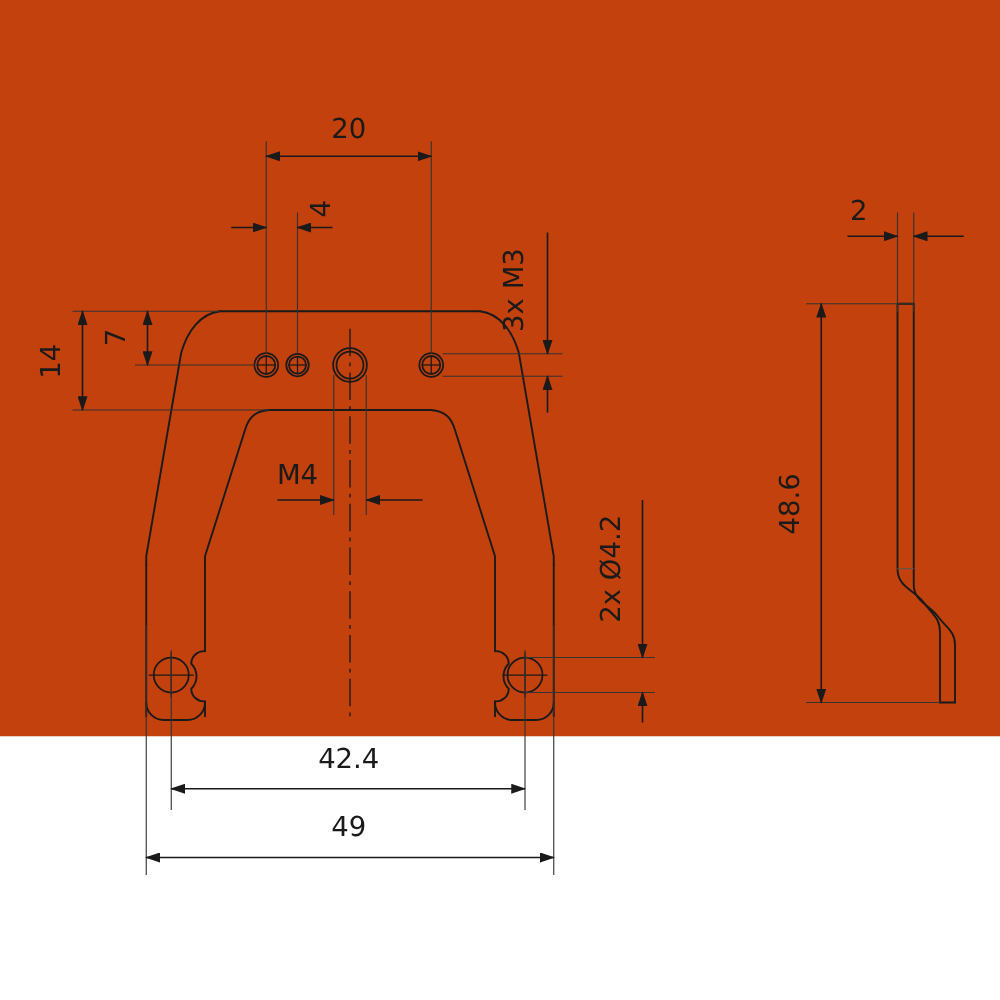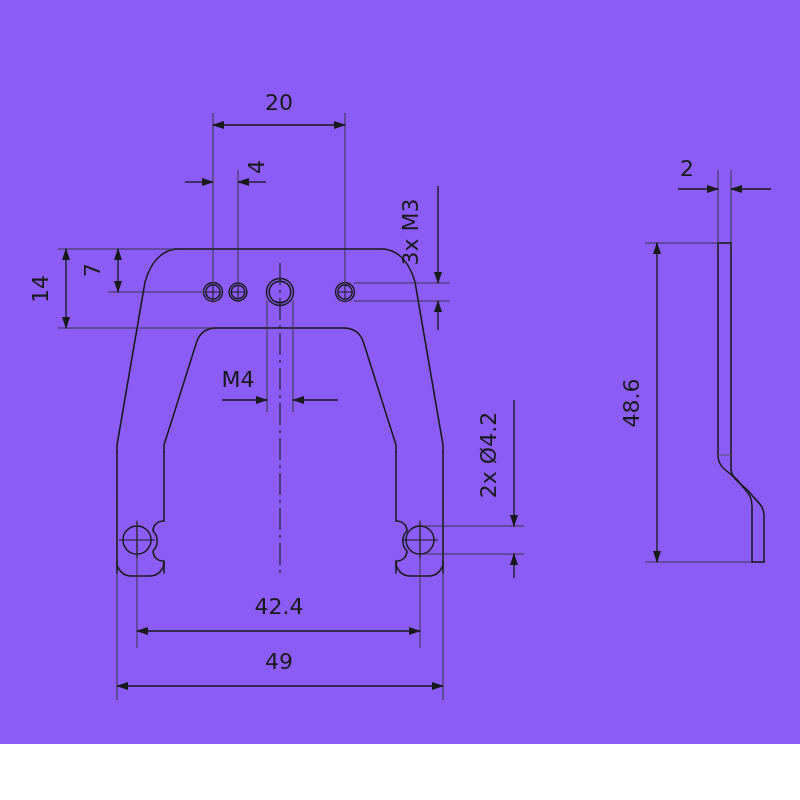--- a/index.html
+++ b/index.html
@@ -1,18 +1,18 @@
 <!DOCTYPE html>
 <html><head>
 <meta charset="utf-8">
 <style>
   html,body{margin:0;padding:0;background:#ffffff;}
   body{width:800px;height:800px;overflow:hidden;
        font-family:"DejaVu Sans","Liberation Sans",sans-serif;}
-  #sheet{position:relative;width:800px;height:744px;background:#8b5cf6;}
+  #sheet{position:relative;width:800px;height:589px;background:#c2410c;}
   svg{display:block;}
   text{fill:#1a1a1a;font-family:"DejaVu Sans","Liberation Sans",sans-serif;}
 </style>
 </head>
 <body>
 
 <div id="sheet">
 <svg width="800" height="800" viewBox="0 0 800 800">
 
   <defs>

